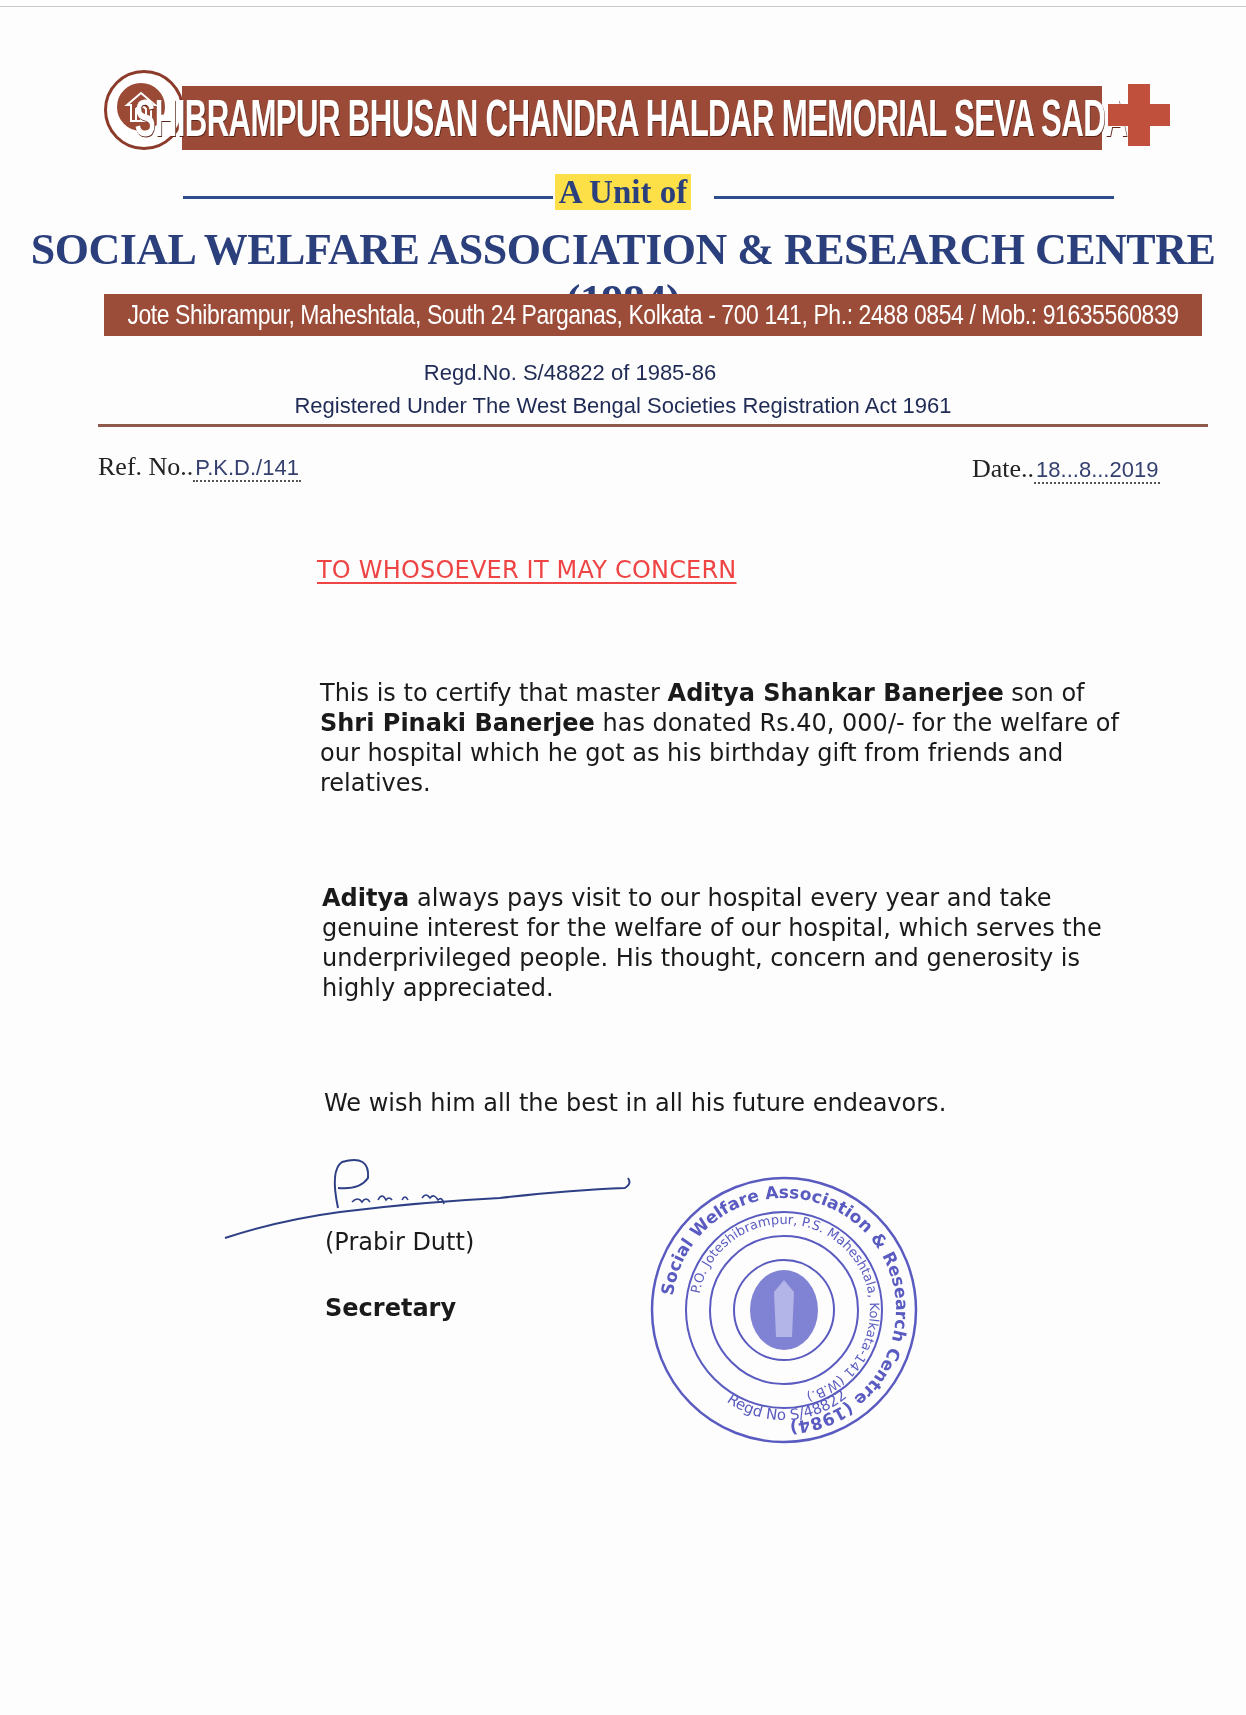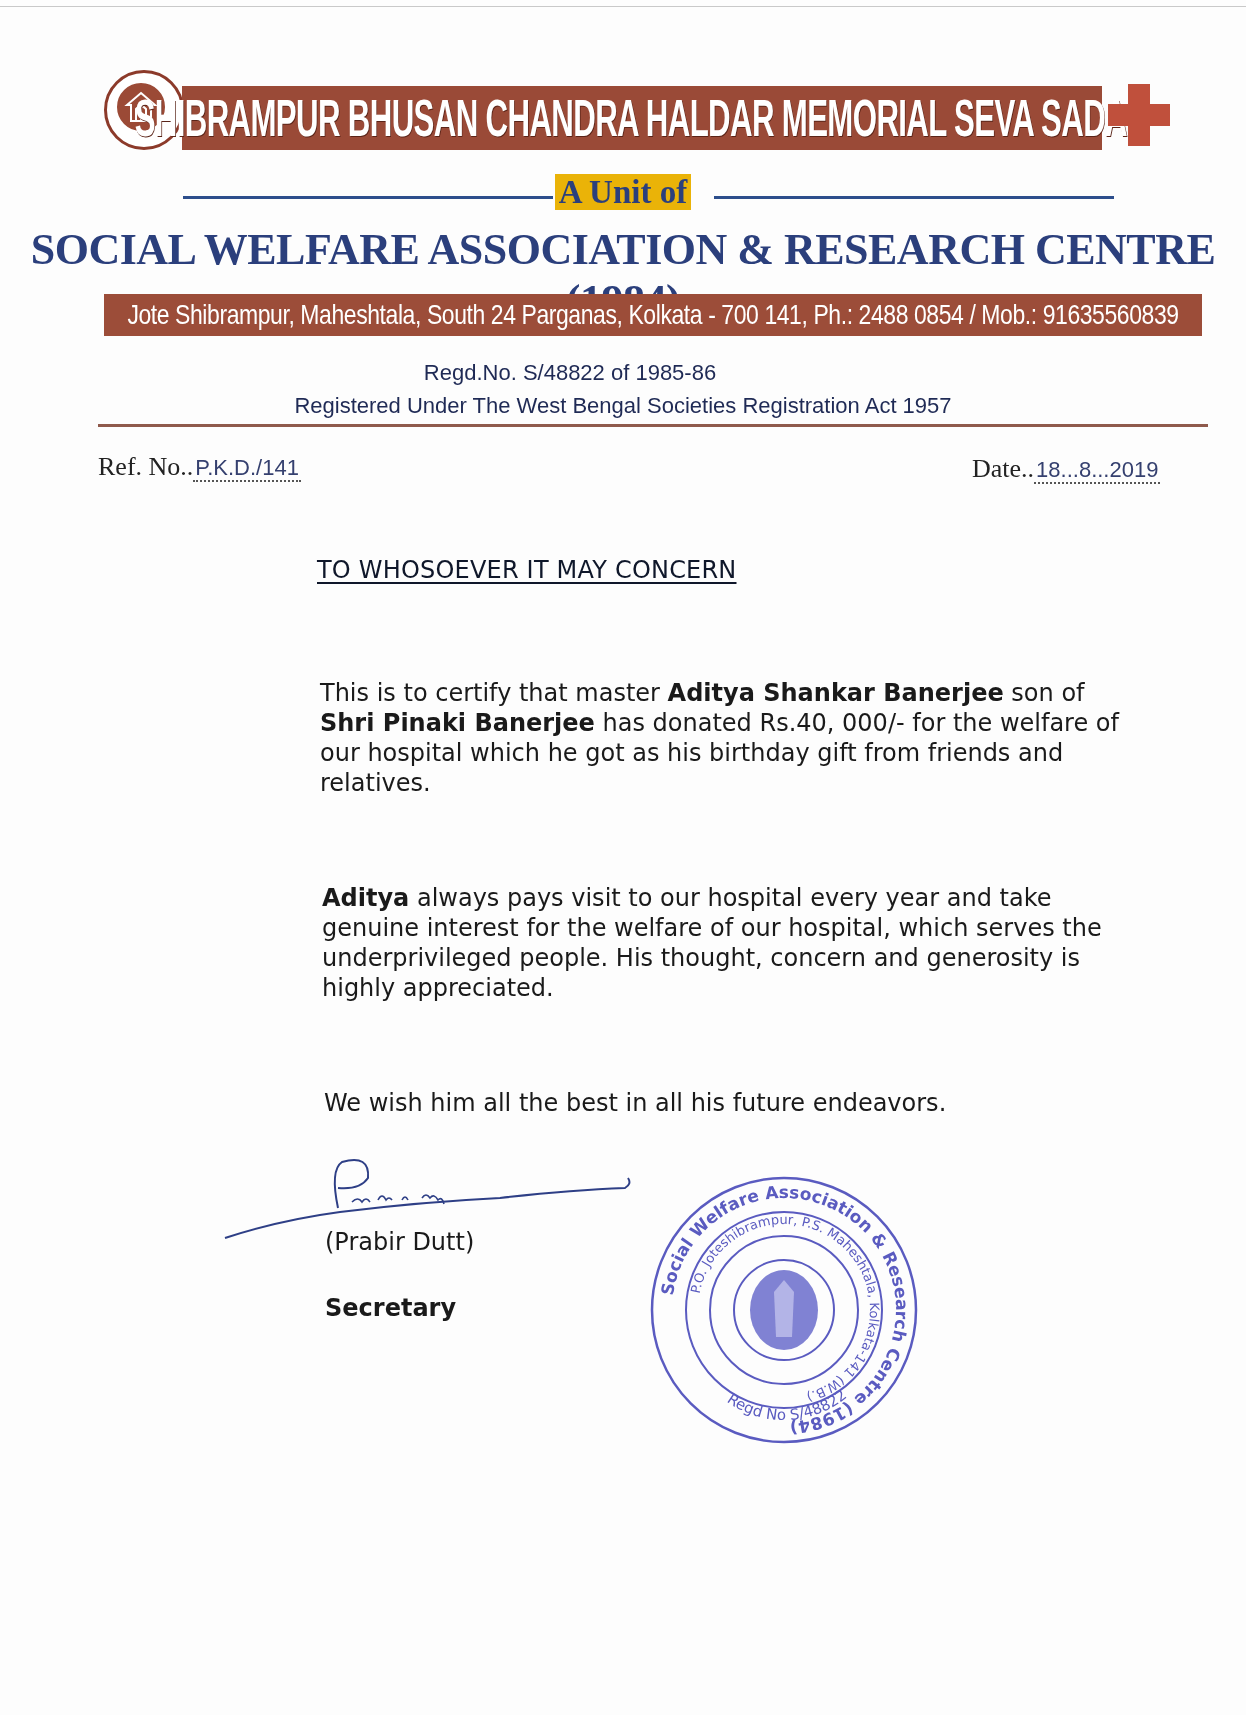--- a/index.html
+++ b/index.html
@@ -15,36 +15,36 @@
   .logo-inner { position: absolute; left: 7px; top: 7px; width: 54px; height: 54px; border-radius: 50%; background: #9b4a36; border: 3px solid #fff; box-sizing: border-box; display: flex; align-items: center; justify-content: center; }
   .logo-inner svg { width: 34px; height: 34px; }
   .banner { left: 182px; top: 86px; width: 920px; height: 64px; background: #9a4a37; display: flex; align-items: center; justify-content: center; }
   .banner-text { color: #fff; font-family: "Liberation Sans", sans-serif; font-weight: bold; font-size: 46px; letter-spacing: -1px; transform: scaleX(0.68) scaleY(1.12); white-space: nowrap; text-shadow: 1px 1px 0 #5a2418; }
   .cross { left: 1108px; top: 84px; width: 62px; height: 62px; }
   .cross .v { position: absolute; left: 20px; top: 0; width: 22px; height: 62px; background: #c0503c; }
   .cross .h { position: absolute; left: 0; top: 20px; width: 62px; height: 22px; background: #c0503c; }
 
   .unit-line { top: 196px; height: 3px; background: #2d4e8c; }
   .unit-text { left: 0; width: 1246px; top: 174px; text-align: center; font-family: "Liberation Serif", serif; font-weight: bold; font-size: 33px; color: #2b3f7c; }
-  .unit-text span { background: #eab308; padding: 0 4px; }
+  .unit-text span { background: #fde047; padding: 0 4px; }
 
   .org { left: 0; width: 1246px; top: 224px; text-align: center; font-family: "Liberation Serif", serif; font-weight: bold; font-size: 44px; color: #2b3f7c; letter-spacing: -0.5px; }
 
   .addr-bar { left: 104px; top: 294px; width: 1098px; height: 42px; background: #9c4d39; display: flex; align-items: center; justify-content: center; text-align: center; }
   .addr-text { color: #fff; font-size: 28px; white-space: nowrap; transform: scaleX(0.82); letter-spacing: -0.5px; }
 
   .regd { left: 0; width: 1140px; top: 360px; text-align: center; font-size: 22px; color: #1f2a55; }
   .regact { left: 0; width: 1246px; top: 393px; text-align: center; font-size: 22px; color: #1f2a55; }
   .hrule { left: 98px; top: 424px; width: 1110px; height: 3px; background: #8f5a4c; }
 
   .ref { left: 98px; top: 452px; font-family: "Liberation Serif", serif; font-size: 26px; color: #222; }
   .date { left: 972px; top: 454px; font-family: "Liberation Serif", serif; font-size: 26px; color: #222; }
   .hand { font-family: Liberation Sans, sans-serif; color: #35406f; font-size: 22px; border-bottom: 2px dotted #555; padding: 0 2px; }
 
-  .heading { left: 317px; top: 556px; font-size: 24px; font-weight: normal; text-decoration: underline; text-underline-offset: 4px; color: #0f172a; letter-spacing: 0.2px; }
+  .heading { left: 317px; top: 556px; font-size: 24px; font-weight: normal; text-decoration: underline; text-underline-offset: 4px; color: #ef4444; letter-spacing: 0.2px; }
 
   .body-text { font-family: "DejaVu Sans", sans-serif; font-size: 24px; line-height: 30px; color: #1a1a1a; width: 800px; }
   .p1 { left: 320px; top: 678px; }
   .p2 { left: 322px; top: 883px; }
   .p3 { left: 324px; top: 1088px; }
   .body-text b { font-weight: bold; }
 
   .sig-svg { left: 220px; top: 1150px; width: 420px; height: 100px; }
   .signer { left: 325px; top: 1228px; font-family: "DejaVu Sans", sans-serif; font-weight: normal; font-size: 24px; }
   .title { left: 325px; top: 1294px; font-family: "DejaVu Sans", sans-serif; font-weight: bold; font-size: 24px; }
@@ -77,21 +77,21 @@
 <div class="abs unit-line" style="left:714px;width:400px;"></div>
 <div class="abs unit-text"><span>A Unit of</span></div>
 
 <div class="abs org">SOCIAL WELFARE ASSOCIATION &amp; RESEARCH CENTRE (1984)</div>
 
 <div class="abs addr-bar">
   <span class="addr-text">Jote Shibrampur, Maheshtala, South 24 Parganas,  Kolkata - 700 141, Ph.: 2488 0854 / Mob.: 91635560839</span>
 </div>
 
 <div class="abs regd">Regd.No. S/48822 of 1985-86</div>
-<div class="abs regact">Registered Under The West Bengal Societies Registration Act 1957</div>
+<div class="abs regact">Registered Under The West Bengal Societies Registration Act 1961</div>
 <div class="abs hrule"></div>
 
 <div class="abs ref">
   <span>Ref. No..</span><span class="hand">P.K.D./141</span>
 </div>
 <div class="abs date">
   <span>Date..</span><span class="hand">18...8...2019</span>
 </div>
 
 <div class="abs heading" style="font-family:'DejaVu Sans',sans-serif;">TO WHOSOEVER IT MAY CONCERN</div>

